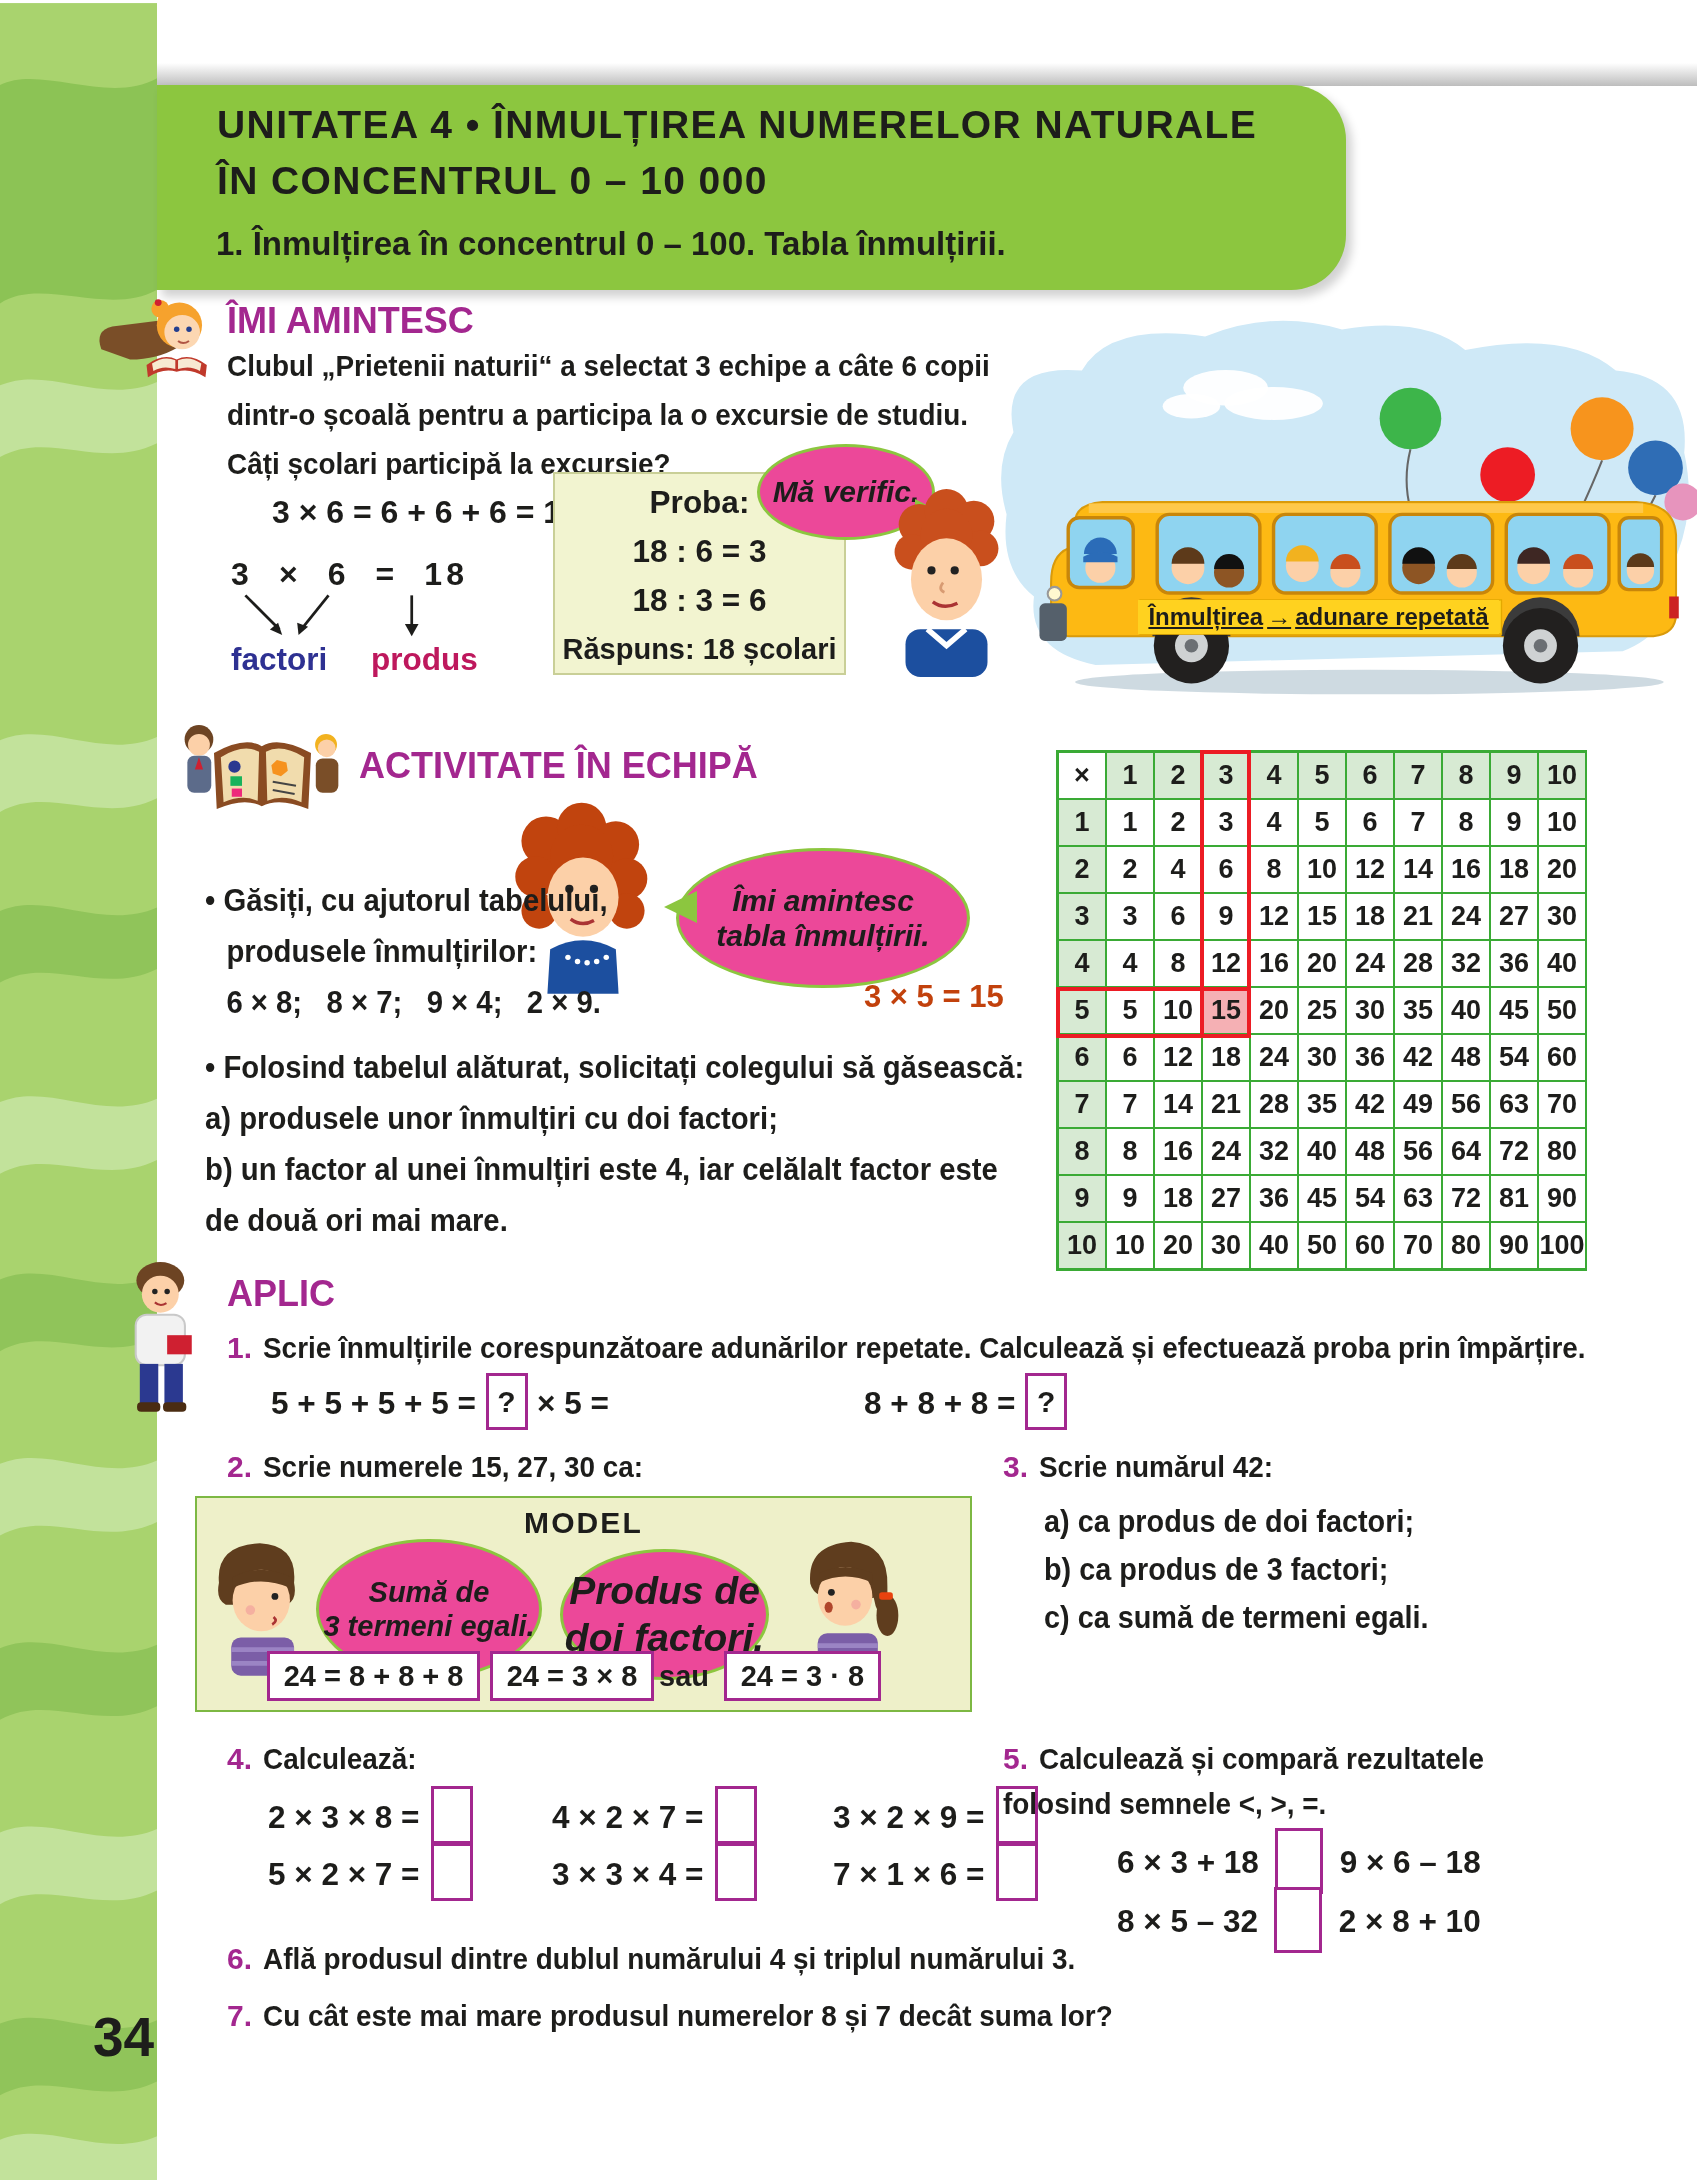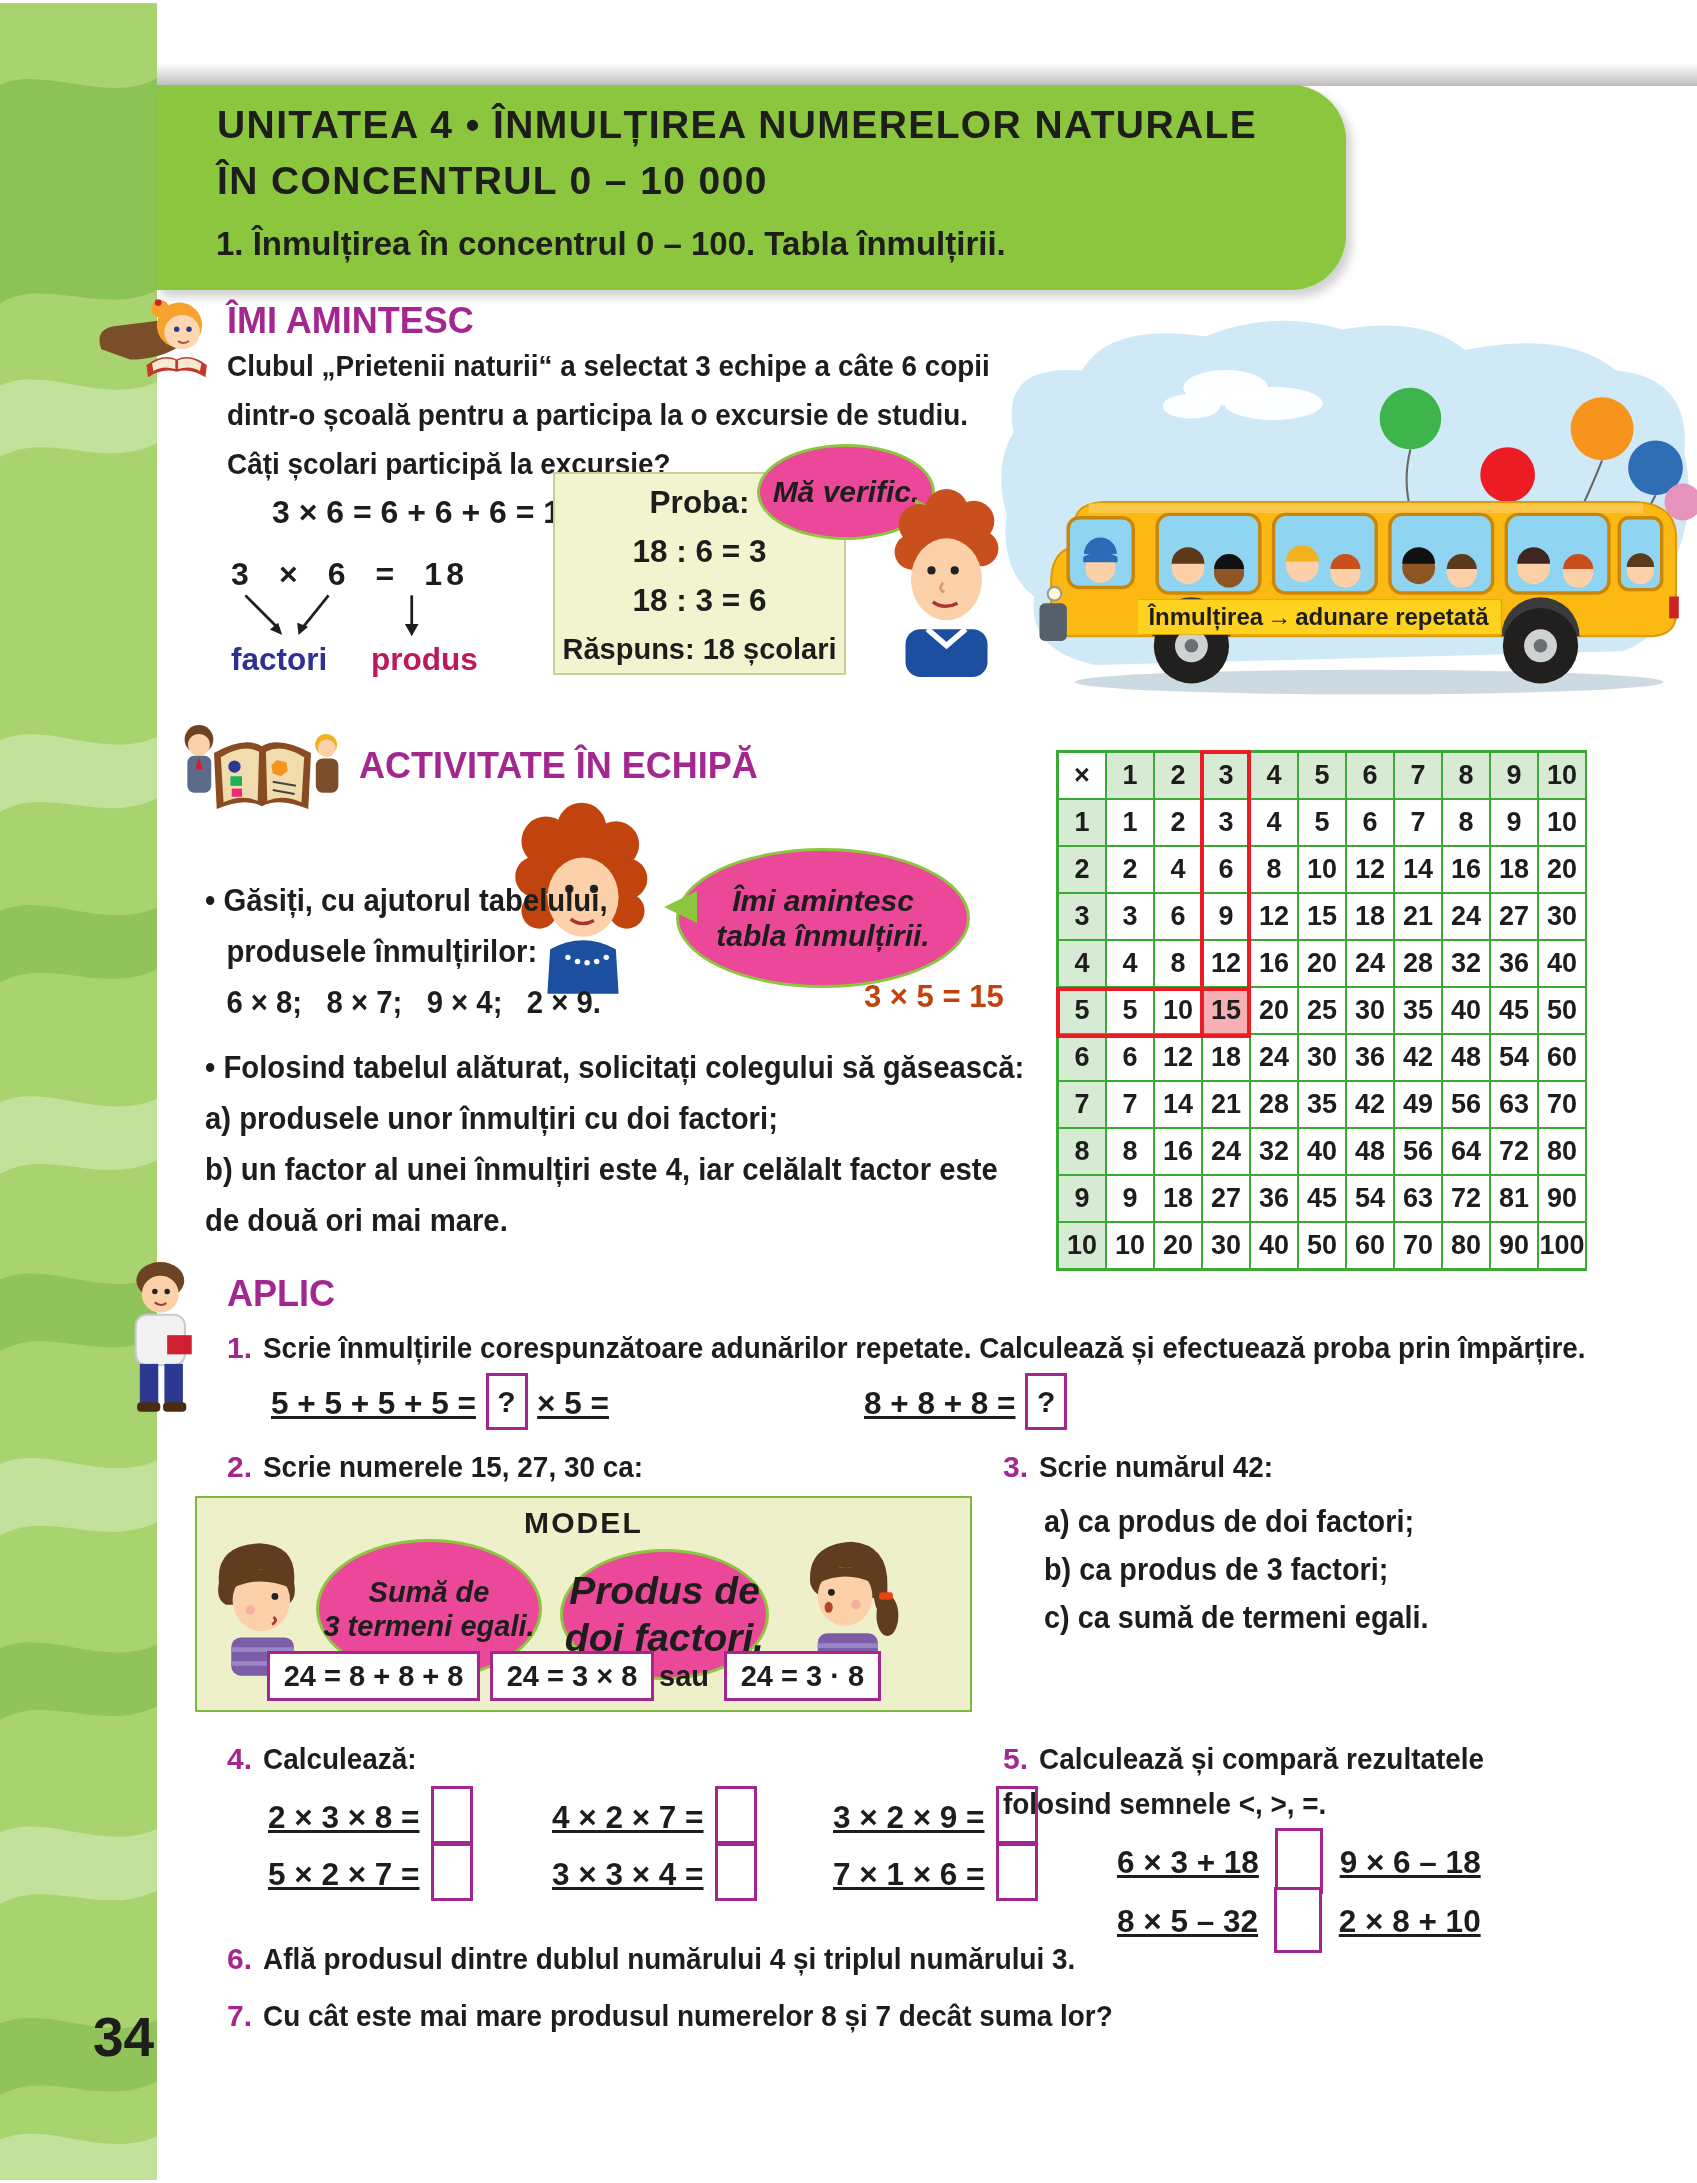--- a/index.html
+++ b/index.html
@@ -31,21 +31,21 @@
   
   .bubble{position:absolute;background:#ec4899;border:3.4px solid #8cc63f;border-radius:50%;
           display:flex;flex-direction:column;align-items:center;justify-content:center;
           font-style:italic;font-size:30px;text-align:center;box-sizing:border-box;line-height:1.18;}
   .tail-r::after{content:"";position:absolute;right:-30px;top:58%;border:16.4px solid transparent;
                  border-left:31.5px solid #8cc63f;}
   .tail-l::before{content:"";position:absolute;left:-31.5px;top:30%;border:16.4px solid transparent;
                   border-right:33px solid #8cc63f;}
   
   .busstrip{position:absolute;left:1138px;top:600px;width:361px;height:34px;background:#ffd21f;
-            display:flex;align-items:center;justify-content:center;gap:4px;font-size:24px;}
+            display:flex;align-items:center;justify-content:center;gap:4px;font-size:24px;text-decoration:underline;}
   
   .table-wrap{position:absolute;left:1056px;top:750px;width:531px;height:524px;}
   .mult-table{display:grid;grid-template-columns:repeat(11,48px);grid-auto-rows:47px;
               border:2.1px solid #3aaa35;background:#fff;width:527px;box-sizing:content-box;}
   .mt-cell{border:1.4px solid #3aaa35;display:flex;align-items:center;justify-content:center;
            font-size:27px;font-weight:700;}
   .mt-head{background:#d7ead3;}
   .mt-corner{background:#ffffff;}
   .mt-pink{background:#f5b0b4;}
   .ovl{position:absolute;border:4.1px solid #ec1c24;box-sizing:border-box;pointer-events:none;}
@@ -61,21 +61,21 @@
           vertical-align:middle;margin:0 16.4px;position:relative;top:-4.1px;}
   .ansbox{display:inline-block;border:3.4px solid #a3278f;background:#fff;padding:5.5px 13.7px;
           font-size:29px;white-space:nowrap;}
   
   .modelbox{position:absolute;left:195px;top:1496px;width:777px;height:216px;background:#eef0c9;
             border:2.7px solid #7db843;box-sizing:border-box;}
   .model-title{position:absolute;left:0;right:0;top:8.2px;text-align:center;font-size:30px;letter-spacing:2.1px;}
   .exnum{color:#a3278f;margin-right:11px;}
   .exline{position:absolute;font-size:30px;white-space:nowrap;}
   .exline .body{display:inline-block;transform:scaleX(0.93);transform-origin:0 0;}
-  .eqrow{position:absolute;font-size:31.5px;white-space:nowrap;text-decoration:underline;}
+  .eqrow{position:absolute;font-size:31.5px;white-space:nowrap;}
 </style>
 </head>
 <body>
 
 <div id="page">
 
   <div class="band">
     <svg width="157" height="2183" viewBox="0 0 230 3189">
       <rect width="230" height="3189" fill="#a9d36e"></rect>
       <path d="M0 120 C60 90 160 150 230 110 L230 420 C160 460 60 400 0 440 Z" fill="#8cc355"></path>

